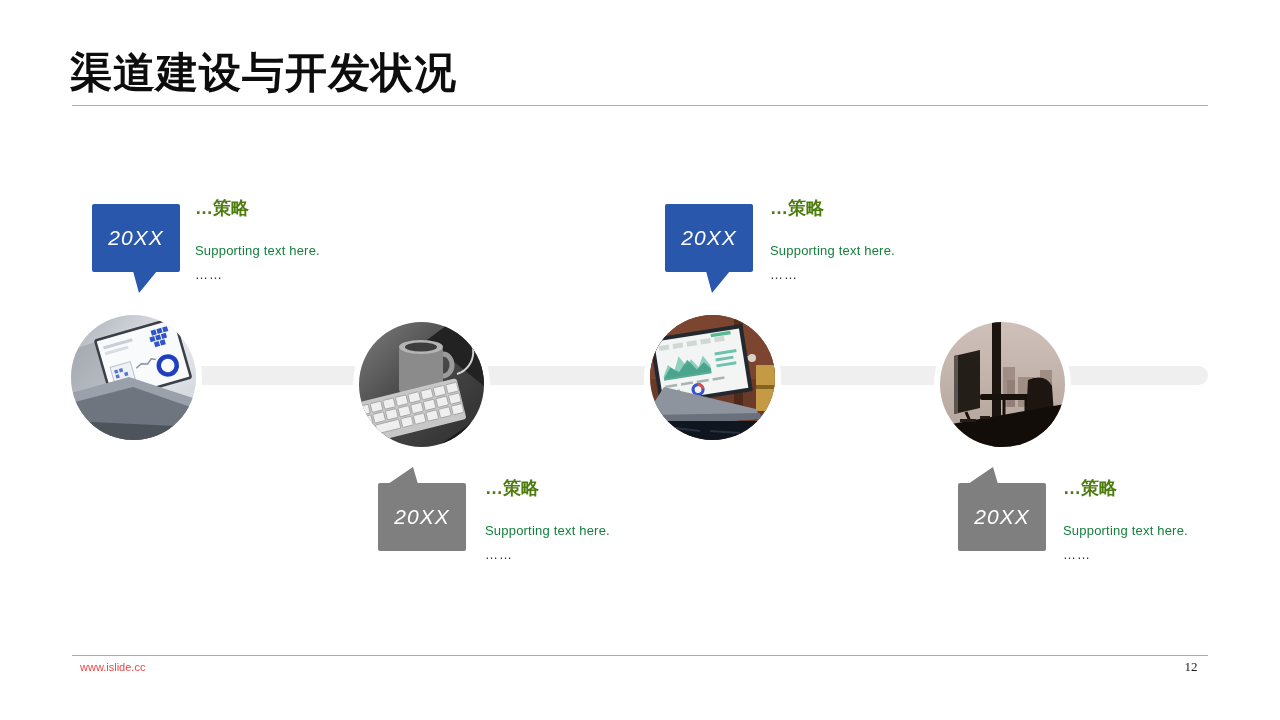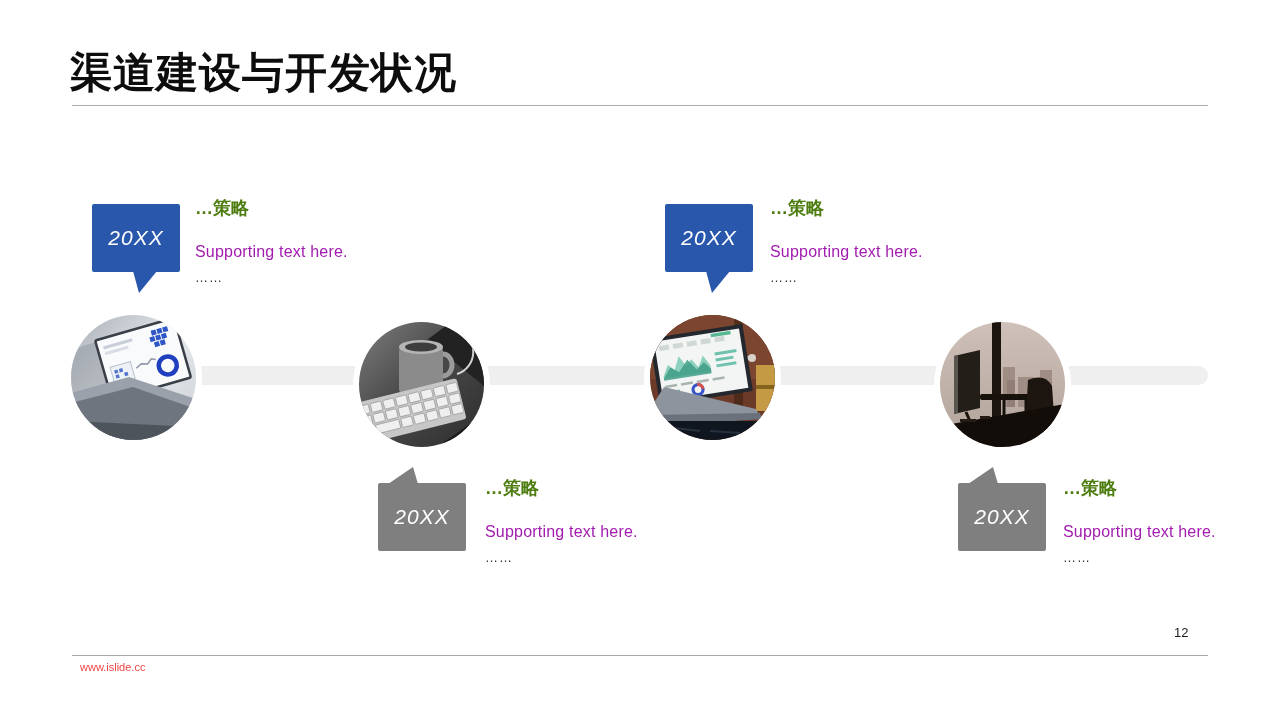--- a/index.html
+++ b/index.html
@@ -47,37 +47,37 @@
   .bubble svg.tail { position:absolute; overflow:visible; }
   .bubble.blue svg.tail { left:41px; top:67px; width:26px; height:23px; }
   .bubble.gray svg.tail { left:10px; top:-16px; width:30px; height:17px; }
   .b1 { left:92px;  top:204px; }
   .b2 { left:665px; top:204px; }
   .b3 { left:378px; top:483px; }
   .b4 { left:958px; top:483px; }
   
   .mtext { position:absolute; z-index:2; width:260px; }
   .mtext .mh { font-size:18px; font-weight:bold; color:#4d7c0f; line-height:20px; }
-  .mtext .mb { font-size:16px; color:#a21caf; margin-top:25px; letter-spacing:.2px; }
+  .mtext .mb { font-size:13px; color:#15803d; margin-top:25px; letter-spacing:.2px; }
   .mtext .md { font-size:13px; color:#333; margin-top:9px; letter-spacing:1px; }
   .t1 { left:195px;  top:198px; }
   .t2 { left:770px;  top:198px; }
   .t3 { left:485px;  top:478px; }
   .t4 { left:1063px; top:478px; }
   
   .footer-rule {
     position:absolute; left:72px; top:655px; width:1136px; height:0;
     border-top:1px solid #a9a9a9;
   }
   .footer-url {
     position:absolute; left:80px; top:661px; font-size:11px; color:#ef4444;
   }
   .footer-page {
-    position:absolute; left:1174px; top:625px; width:34px; text-align:left;
-    font-size:13px; color:#1a1a1a;
+    position:absolute; left:1174px; top:659px; width:34px; text-align:center;
+    font-size:13px; color:#1a1a1a;font-family:Liberation Serif, serif;
   }
 </style>
 </head>
 <body>
 
 <div class="slide">
 
   <h1 class="title">渠道建设与开发状况</h1>
   <div class="title-rule"></div>
 

